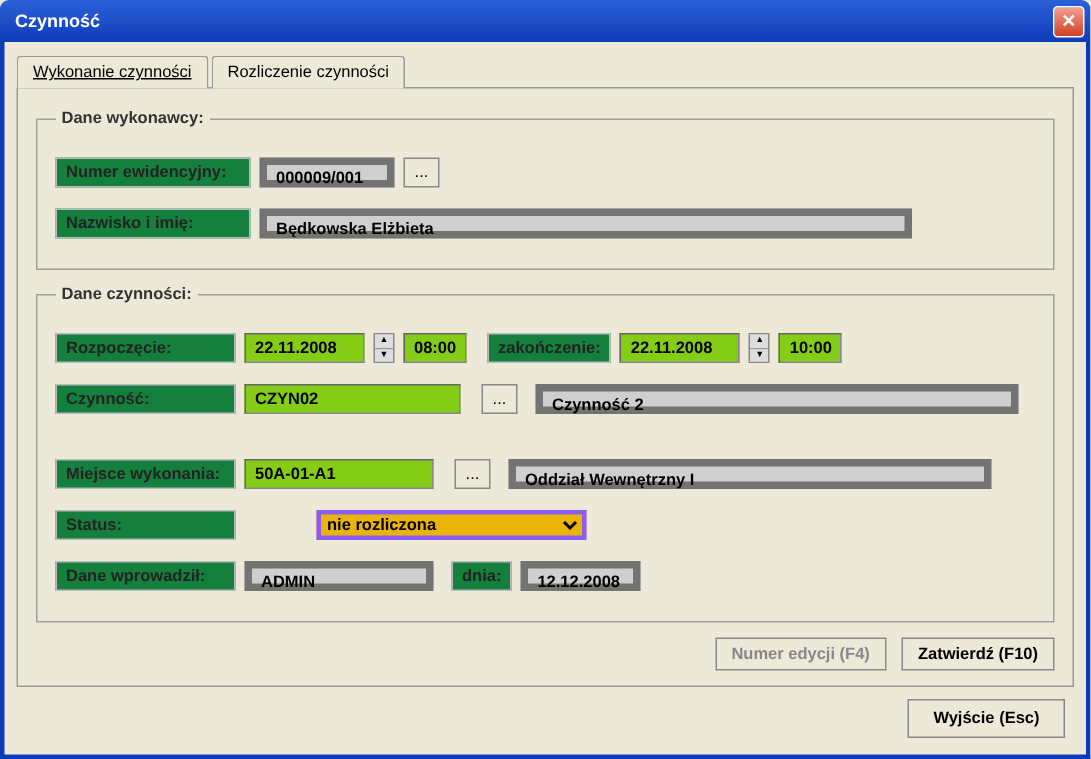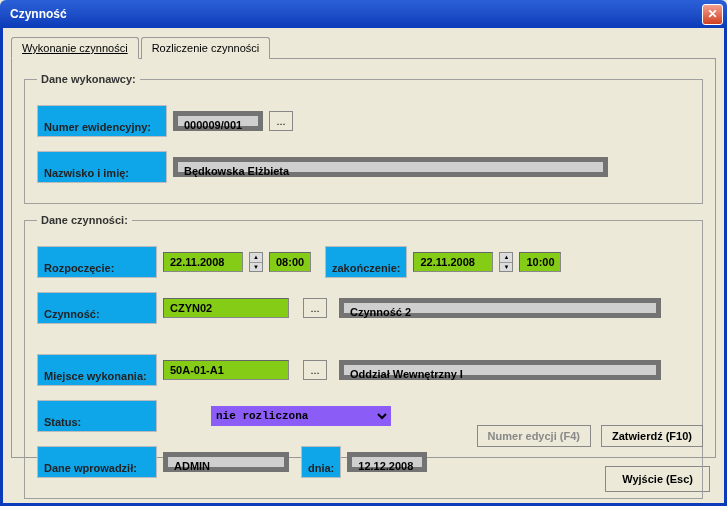--- a/index.html
+++ b/index.html
@@ -82,23 +82,23 @@
     color: #333;
   }
   .row {
     display: flex;
     align-items: center;
     margin: 6px 0 14px 0;
     gap: 6px;
   }
   .row:last-child { margin-bottom: 4px; }
   .label {
-    background: #0ea5e9;
+    background: #15803d;
     border: 1px solid #bbb;
-    padding: 15px 6px;
+    padding: 3px 6px;
     font-weight: bold;
     min-width: 120px;
     color: #222;
     height: 20px;
     line-height: 13px;
   }
   .label.small { min-width: auto; }
   .field {
     background: #84cc16;
     border: 1px solid #888;
@@ -130,21 +130,21 @@
   }
   .btn.small { padding: 1px 6px; font-weight: normal; height: 20px; min-width: 24px;}
   .btn.disabled { color: #888; }
   .spin {
     display: inline-flex; flex-direction: column;
     border: 1px solid #888; height:20px; width:14px;
   }
   .spin div{flex:1;background:#ddd;font-size:6px;text-align:center;line-height:8px;cursor:pointer;border-bottom:1px solid #999;}
   .spin div:last-child{border-bottom:none;}
   select.readonly-sel {
-    background:#8b5cf6;border:1px solid #8b5cf6;font-weight:bold;font-family:Liberation Mono, monospace;font-size:11px;height:20px;
+    background:#eab308;border:3px solid #8b5cf6;font-weight:bold;font-family:Liberation Sans, sans-serif;font-size:11px;height:20px;
   }
   .bottom-buttons {
     position: absolute;
     right: 12px; bottom: 10px;
     display: flex; gap: 10px;
   }
   .exit-bar {
     display:flex; justify-content:flex-end; padding:8px 6px 0 0;
   }
 </style>
@@ -199,21 +199,21 @@
         <span class="field" style="width:80px">22.11.2008</span>
         <span class="spin">
             <div>▲</div>
             <div>▼</div>
           </span>
         <span class="field" style="width:42px">10:00</span>
       </div>
 
       <div class="row">
         <span class="label" style="min-width:120px">Czynność:</span>
-        <span class="field" style="width:126px">CZYN02</span>
+        <span class="field" style="width:144px">CZYN02</span>
         <button class="btn small" style="margin-left:8px">...</button>
         <span class="readonly" style="width:322px;margin-left:6px">Czynność 2</span>
       </div>
 
       <div class="row" style="margin-top:30px">
         <span class="label" style="min-width:120px">Miejsce wykonania:</span>
         <span class="field" style="width:126px">50A-01-A1</span>
         <button class="btn small" style="margin-left:8px">...</button>
         <span class="readonly" style="width:322px;margin-left:6px">Oddział Wewnętrzny I</span>
       </div>

